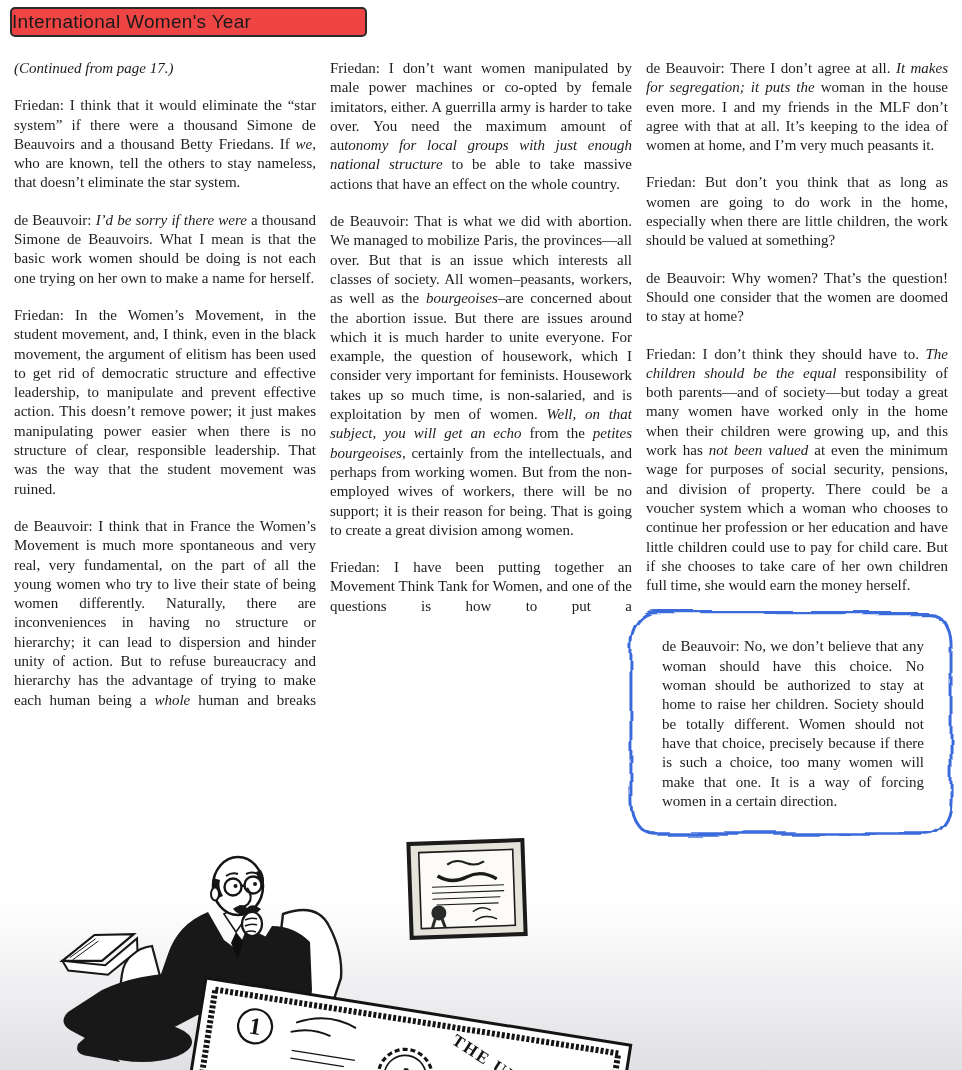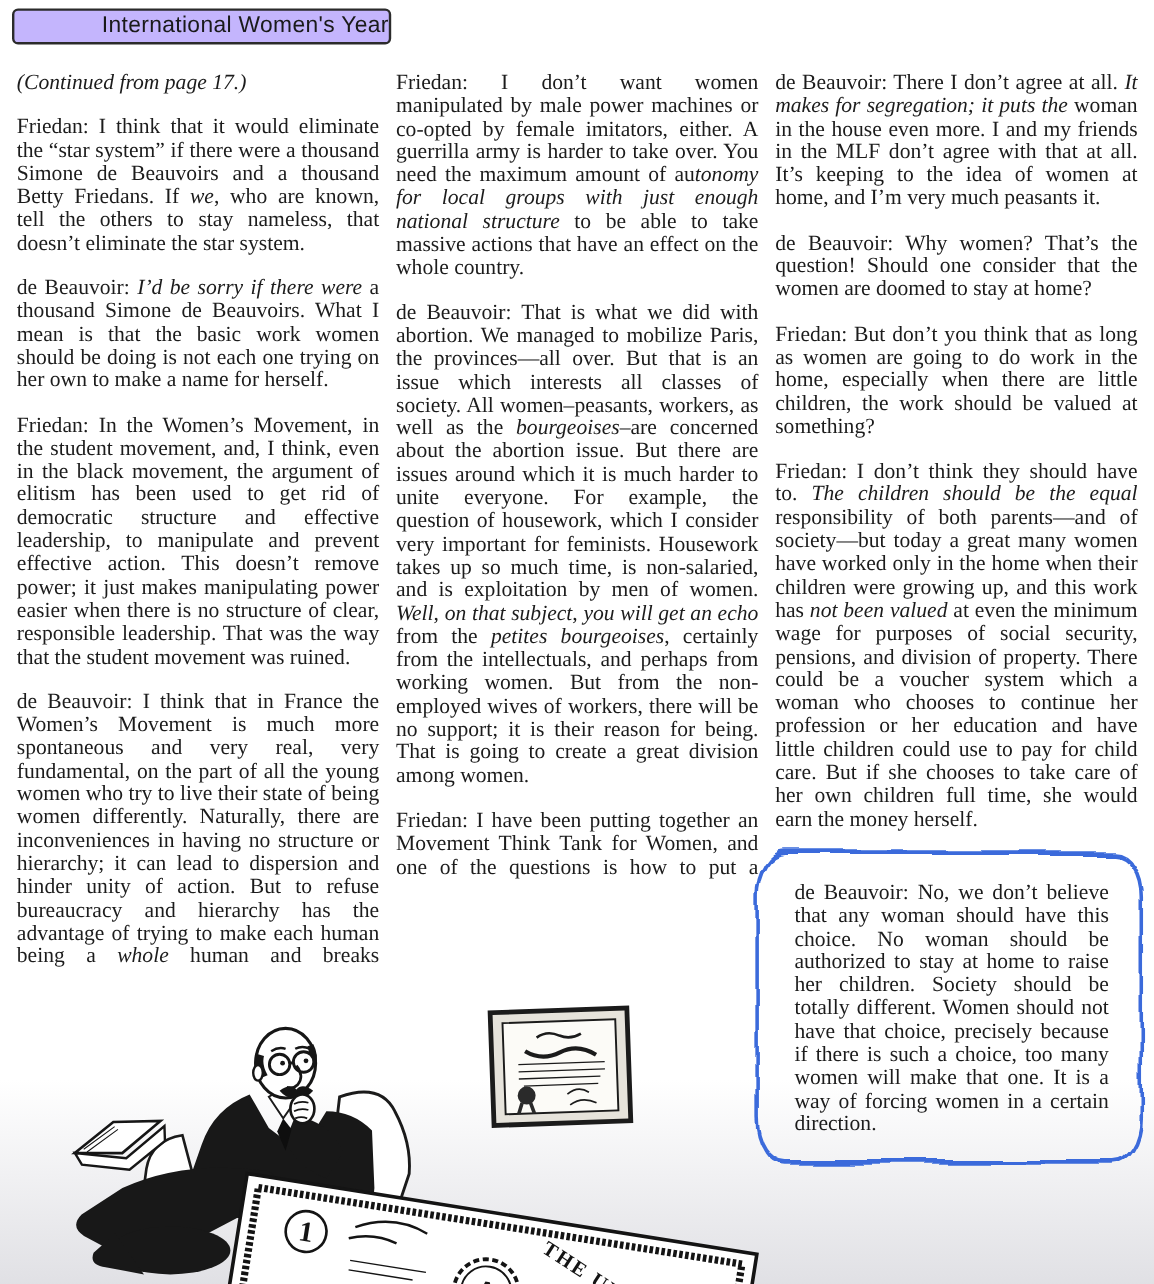--- a/index.html
+++ b/index.html
@@ -10,34 +10,34 @@
     font-family:"Liberation Serif", serif;
     color:#1c1c1c;
     overflow:hidden;
   }
   .bottom-shade {
     position:absolute; left:0; right:0; bottom:0; height:170px;
     background:linear-gradient(to bottom, rgba(228,228,231,0), rgba(219,219,224,0.85));
     z-index:0; pointer-events:none;
   }
   .title-box {
-    position:absolute; left:10px; top:7px; width:316px; height:30px;
+    position:absolute; left:10px; top:7px; width:357px; height:30px;
     border:2px solid #2b2b2b; border-radius:5px;
-    display:flex; align-items:center; justify-content:flex-end;
+    display:flex; align-items:center; justify-content:flex-start;
     font-family:"Liberation Sans", sans-serif;
     font-size:19px; letter-spacing:0.3px; color:#1a1a1a;
-    z-index:2; background:#c4b5fd;
+    z-index:2; background:#ef4444;
   }
   .columns {
     position:absolute; left:14px; top:59px; width:934px;
     display:flex; gap:14px; z-index:2;
   }
   .col {
     flex:1; min-width:0;
-    font-size:18px; line-height:19.3px;
+    font-size:15px; line-height:19.3px;
     text-align:justify; hyphens:none;
   }
   .col p { margin:0 0 18px; }
   .col p.run-on { text-align-last:justify; }
   .bold { font-weight:normal; }
   .italic { font-style:italic; }
   .circled-box {
     position:relative;
     margin:-4px -4px 0 -16px;
     padding:12px 12px 9px 16px;
@@ -71,22 +71,22 @@
       <p><span class="bold">Friedan:</span><span> In the Women’s Movement, in the student movement, and, I think, even in the black movement, the argument of elitism has been used to get rid of democratic structure and effective leadership, to manipulate and prevent effective action. This doesn’t remove power; it just makes manipulating power easier when there is no structure of clear, responsible leadership. That was the way that the student movement was ruined.</span></p>
       <p class="run-on"><span class="bold">de Beauvoir:</span><span> I think that in France the Women’s Movement is much more spontaneous and very real, very fundamental, on the part of all the young women who try to live their state of being women differently. Naturally, there are inconveniences in having no structure or hierarchy; it can lead to dispersion and hinder unity of action. But to refuse bureaucracy and hierarchy has the advantage of trying to make each human being a </span><span class="italic">whole</span><span> human and breaks</span></p>
     </div>
   <div class="col">
       <p><span class="bold">Friedan:</span><span> I don’t want women manipulated by male power machines or co-opted by female imitators, either. A guerrilla army is harder to take over. You need the maximum amount of au</span><span class="italic">tonomy for local groups with just enough national structure</span><span> to be able to take massive actions that have an effect on the whole country.</span></p>
       <p><span class="bold">de Beauvoir:</span><span> That is what we did with abortion. We managed to mobilize Paris, the provinces—all over. But that is an issue which interests all classes of society. All women–peasants, workers, as well as the </span><span class="italic">bourgeoises</span><span>–are concerned about the abortion issue. But there are issues around which it is much harder to unite everyone. For example, the question of housework, which I consider very important for feminists. Housework takes up so much time, is non-salaried, and is exploitation by men of women. </span><span class="italic">Well, on that subject, you will get an echo</span><span> from the </span><span class="italic">petites bourgeoises</span><span>, certainly from the intellectuals, and perhaps from working women. But from the non-employed wives of workers, there will be no support; it is their reason for being. That is going to create a great division among women.</span></p>
       <p class="run-on"><span class="bold">Friedan:</span><span> I have been putting together an Movement Think Tank for Women, and one of the questions is how to put a</span></p>
     </div>
   <div class="col">
       <p><span class="bold">de Beauvoir:</span><span> There I don’t agree at all. </span><span class="italic">It makes for segregation; it puts the</span><span> woman in the house even more. I and my friends in the MLF don’t agree with that at all. It’s keeping to the idea of women at home, and I’m very much peasants it.</span></p>
+      <p><span class="bold">Friedan:</span><span> But don’t you think that as long as women are going to do work in the home, especially when there are little children, the work should be valued at something?</span></p>
       <p><span class="bold">de Beauvoir:</span><span> Why women? That’s the question! Should one consider that the women are doomed to stay at home?</span></p>
-      <p><span class="bold">Friedan:</span><span> But don’t you think that as long as women are going to do work in the home, especially when there are little children, the work should be valued at something?</span></p>
       <p><span class="bold">Friedan:</span><span> I don’t think they should have to. </span><span class="italic">The children should be the equal</span><span> responsibility of both parents—and of society—but today a great many women have worked only in the home when their children were growing up, and this work has </span><span class="italic">not been valued</span><span> at even the minimum wage for purposes of social security, pensions, and division of property. There could be a voucher system which a woman who chooses to continue her profession or her education and have little children could use to pay for child care. But if she chooses to take care of her own children full time, she would earn the money herself.</span></p>
       <div class="circled-box">
         <svg class="scribble" viewBox="0 0 334 206" preserveAspectRatio="none">
           <defs>
             <filter id="wobble" x="-15%" y="-15%" width="130%" height="130%">
               <feTurbulence type="fractalNoise" baseFrequency="0.012 0.045" numOctaves="2" seed="7" result="n"></feTurbulence>
               <feDisplacementMap in="SourceGraphic" in2="n" scale="8"></feDisplacementMap>
             </filter>
           </defs>
           <rect x="5" y="5" width="324" height="196" rx="24" ry="28" fill="none" stroke="#3b6bdb" stroke-width="3" filter="url(#wobble)"></rect>

